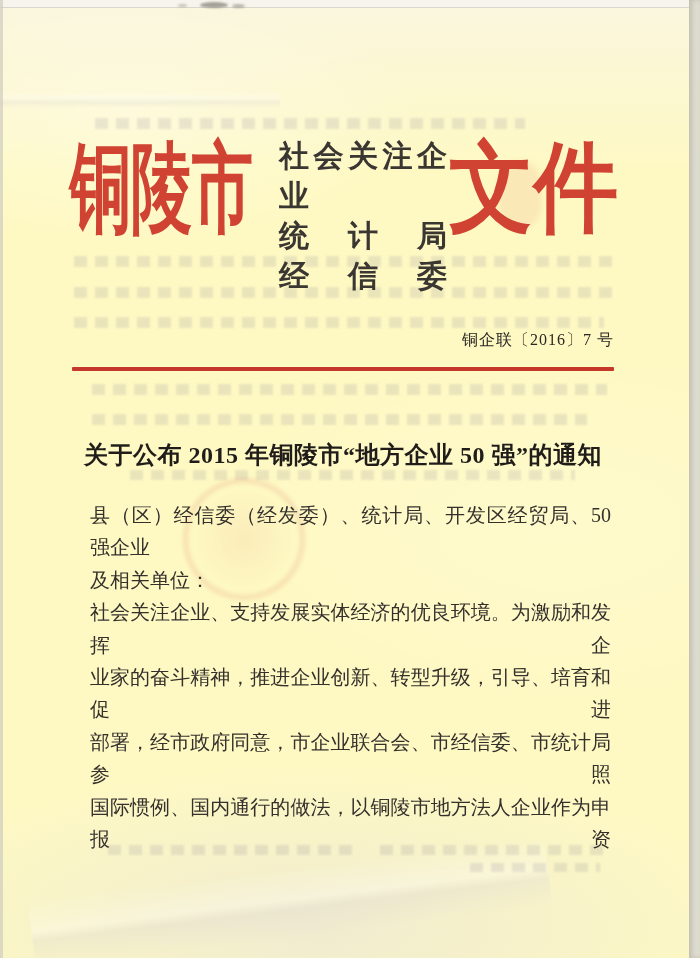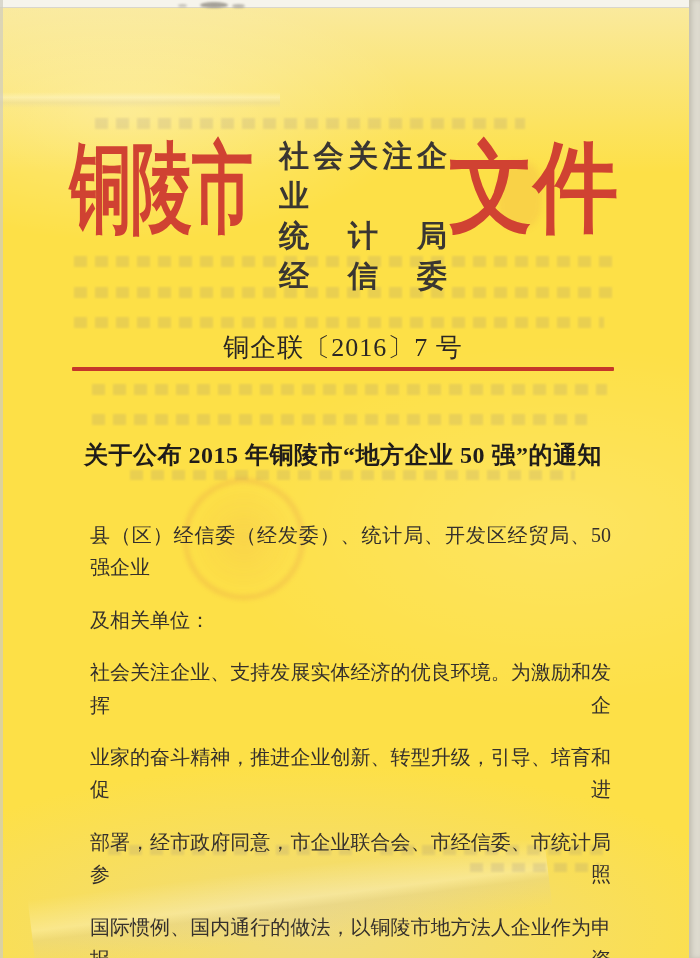--- a/index.html
+++ b/index.html
@@ -4,21 +4,21 @@
 <style>
   html,body{margin:0;padding:0;}
   body{
     width:700px;height:958px;
     font-family:"Liberation Serif","DejaVu Serif",serif;
     background:#f6f4ec;
     position:relative;overflow:hidden;
   }
   .stage{
     position:absolute;left:0;top:0;width:700px;height:958px;
-    background:#fde047;
+    background:#fef9c3;
   }
   
   .scan-top{position:absolute;left:0;top:0;width:700px;height:7px;background:#f6f4ec;border-bottom:1px solid #d9d6cc;}
   .scan-right{position:absolute;right:0;top:0;width:11px;height:958px;background:#dedbcf;box-shadow:inset 3px 0 4px rgba(120,115,100,.25);}
   .scan-left{position:absolute;left:0;top:0;width:3px;height:958px;background:#cfccc0;opacity:.7;}
   .paper-texture{
     position:absolute;left:0;top:0;width:700px;height:958px;pointer-events:none;
     background:
       radial-gradient(ellipse 420px 180px at 18% 12%, rgba(255,255,255,.30), transparent 70%),
       radial-gradient(ellipse 500px 260px at 80% 55%, rgba(255,255,255,.14), transparent 70%),
@@ -65,34 +65,34 @@
     text-align:justify;text-align-last:justify;
   }
   .wenjian{
     position:absolute;left:449px;top:139px;width:172px;
     font-size:84px;font-weight:bold;color:#d04232;line-height:1;
     letter-spacing:1px;transform:scaleY(1.17);transform-origin:top left;white-space:nowrap;
   }
 
   .docnum{
     position:absolute;left:72px;top:330px;width:542px;
-    text-align:center;font-size:26px;color:#2b2724;letter-spacing:1px;
+    text-align:right;font-size:16px;color:#2b2724;letter-spacing:1px;
   }
   .redline{position:absolute;left:72px;top:367px;width:542px;height:4px;background:#c5372a;border-radius:1px;}
 
   .title{
     position:absolute;left:64px;top:439px;width:558px;
     text-align:center;font-size:24px;font-weight:bold;color:#1f1c1a;letter-spacing:0.5px;white-space:nowrap;
   }
 
   .textblock{
     position:absolute;left:90px;top:499px;width:521px;
     font-size:20px;line-height:32.4px;color:#35302c;
   }
-  .line{text-align:justify;text-align-last:justify;margin-top:20px;}
+  .line{text-align:justify;text-align-last:justify;}
   .line.short{text-align-last:left;}
   .line.indent{text-indent:40px;}
 </style>
 </head>
 <body>
 
 <div class="stage">
 
   <div class="paper-texture"></div>
   <div class="crease-top"></div>

